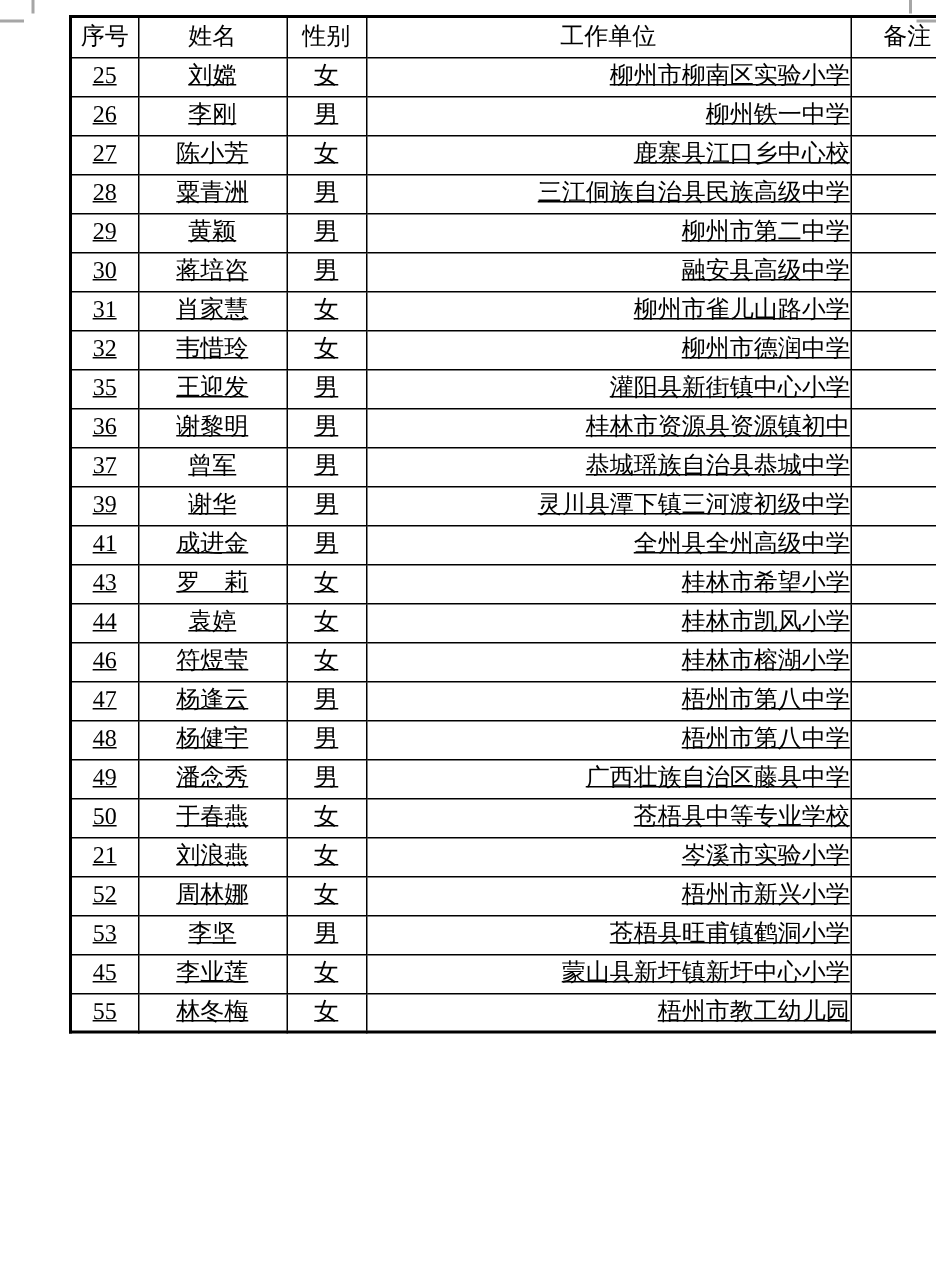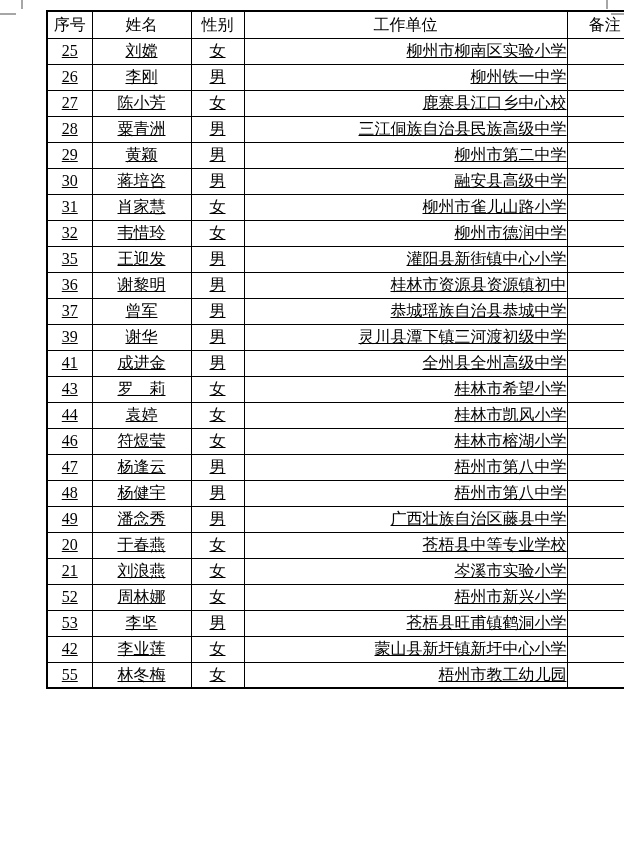--- a/index.html
+++ b/index.html
@@ -200,21 +200,21 @@
     <td class="c-remark"></td>
   </tr>
       <tr>
     <td class="c-no">49</td>
     <td class="c-name">潘念秀</td>
     <td class="c-gender">男</td>
     <td class="c-unit">广西壮族自治区藤县中学</td>
     <td class="c-remark"></td>
   </tr>
       <tr>
-    <td class="c-no">20</td>
+    <td class="c-no">50</td>
     <td class="c-name">于春燕</td>
     <td class="c-gender">女</td>
     <td class="c-unit">苍梧县中等专业学校</td>
     <td class="c-remark"></td>
   </tr>
       <tr>
     <td class="c-no">21</td>
     <td class="c-name">刘浪燕</td>
     <td class="c-gender">女</td>
     <td class="c-unit">岑溪市实验小学</td>
@@ -228,21 +228,21 @@
     <td class="c-remark"></td>
   </tr>
       <tr>
     <td class="c-no">53</td>
     <td class="c-name">李坚</td>
     <td class="c-gender">男</td>
     <td class="c-unit">苍梧县旺甫镇鹤洞小学</td>
     <td class="c-remark"></td>
   </tr>
       <tr>
-    <td class="c-no">42</td>
+    <td class="c-no">45</td>
     <td class="c-name">李业莲</td>
     <td class="c-gender">女</td>
     <td class="c-unit">蒙山县新圩镇新圩中心小学</td>
     <td class="c-remark"></td>
   </tr>
       <tr>
     <td class="c-no">55</td>
     <td class="c-name">林冬梅</td>
     <td class="c-gender">女</td>
     <td class="c-unit">梧州市教工幼儿园</td>

